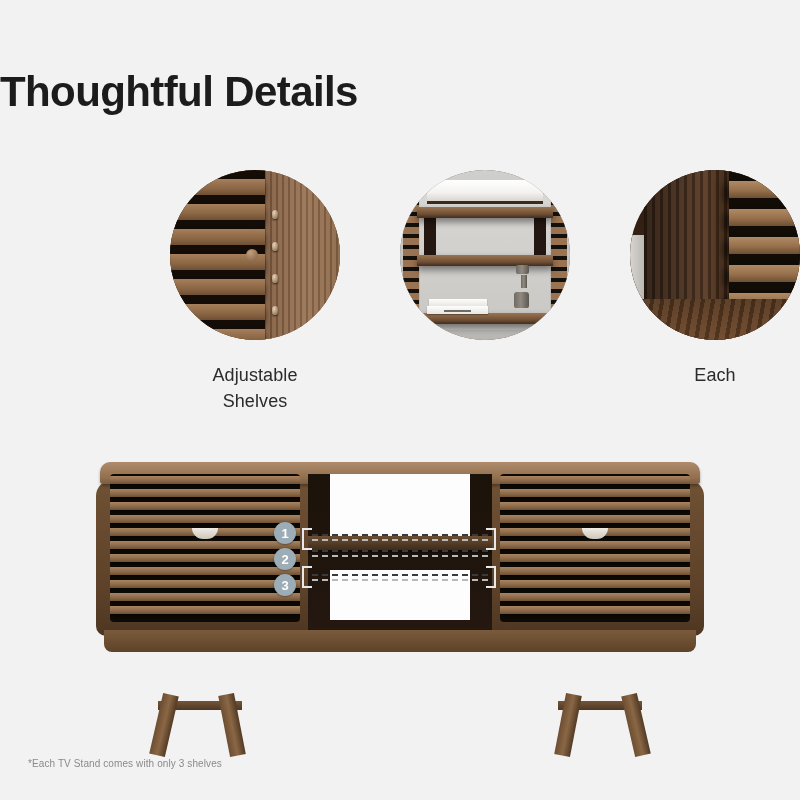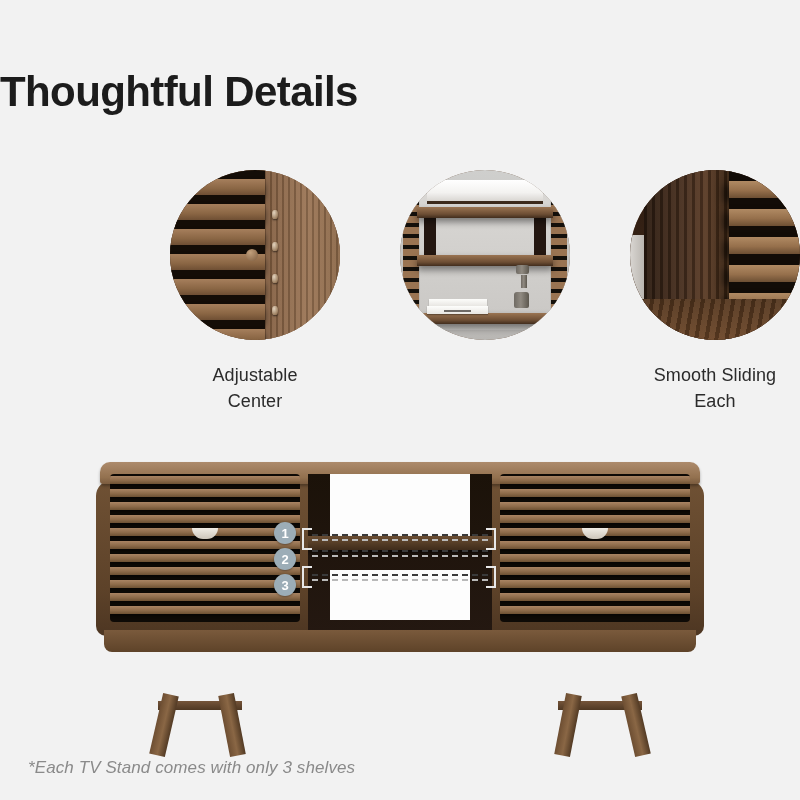--- a/index.html
+++ b/index.html
@@ -270,22 +270,21 @@
     background: linear-gradient(180deg,#75553a,#4f3823);
   }
   .leg-brace.l { left: 62px; width: 84px; }
   .leg-brace.r { right: 62px; width: 84px; }
 
   
   .footnote {
     position: absolute;
     left: 28px;
     top: 758px;
-    font-size: 17px;
-    font-style: italic;
+    font-size: 10px;
     color: #8a8a8a;
     letter-spacing: 0.1px;
   }
 </style>
 </head>
 <body>
 
 <div class="page-title">Thoughtful Details</div>
 
 <div class="features">
@@ -311,21 +310,21 @@
         <div class="c1-slat" style="top:159px;"></div>
       </div>
       <div class="c1-knob"></div>
       <div class="c1-hole" style="left:60%; top:40px;"></div>
       <div class="c1-hole" style="left:60%; top:72px;"></div>
       <div class="c1-hole" style="left:60%; top:104px;"></div>
       <div class="c1-hole" style="left:60%; top:136px;"></div>
     </div>
     <div class="feature-caption">
       <div>Adjustable</div>
-      <div>Center</div>
+      <div>Shelves</div>
     </div>
   </div>
 
   <div class="feature">
     <div class="feature-circle">
       <div class="c2-bg"></div>
       <div class="c2-interior"></div>
       <div class="c2-topgap"></div>
       <div class="c2-dark" style="left:14%; top:22%; height:30%;"></div>
       <div class="c2-dark" style="right:14%; top:22%; height:30%;"></div>
@@ -356,21 +355,20 @@
         <div class="c3-slat-gap" style="top:56px;"></div>
         <div class="c3-slat" style="top:67px;"></div>
         <div class="c3-slat-gap" style="top:84px;"></div>
         <div class="c3-slat" style="top:95px;"></div>
         <div class="c3-slat-gap" style="top:112px;"></div>
         <div class="c3-slat" style="top:123px;"></div>
       </div>
       <div class="c3-floor"></div>
     </div>
     <div class="feature-caption">
-      <div>Smooth Sliding</div>
       <div>Each</div>
     </div>
   </div>
 
 </div>
 
 <div class="stand-wrap">
 
   <div class="stand-body"></div>
   <div class="stand-top"></div>

